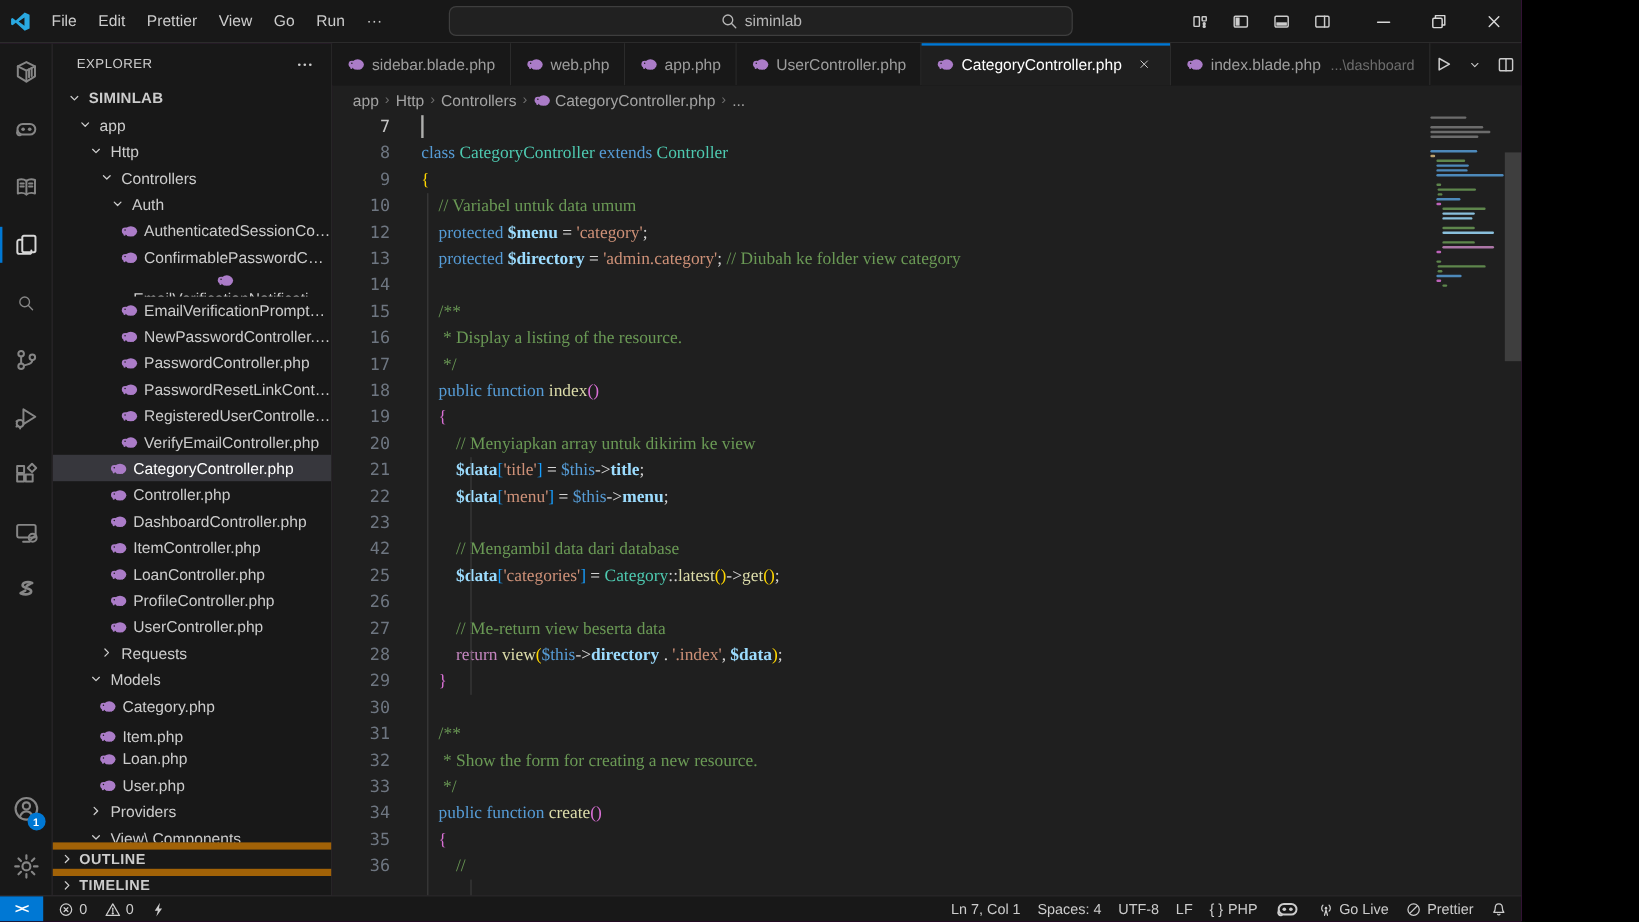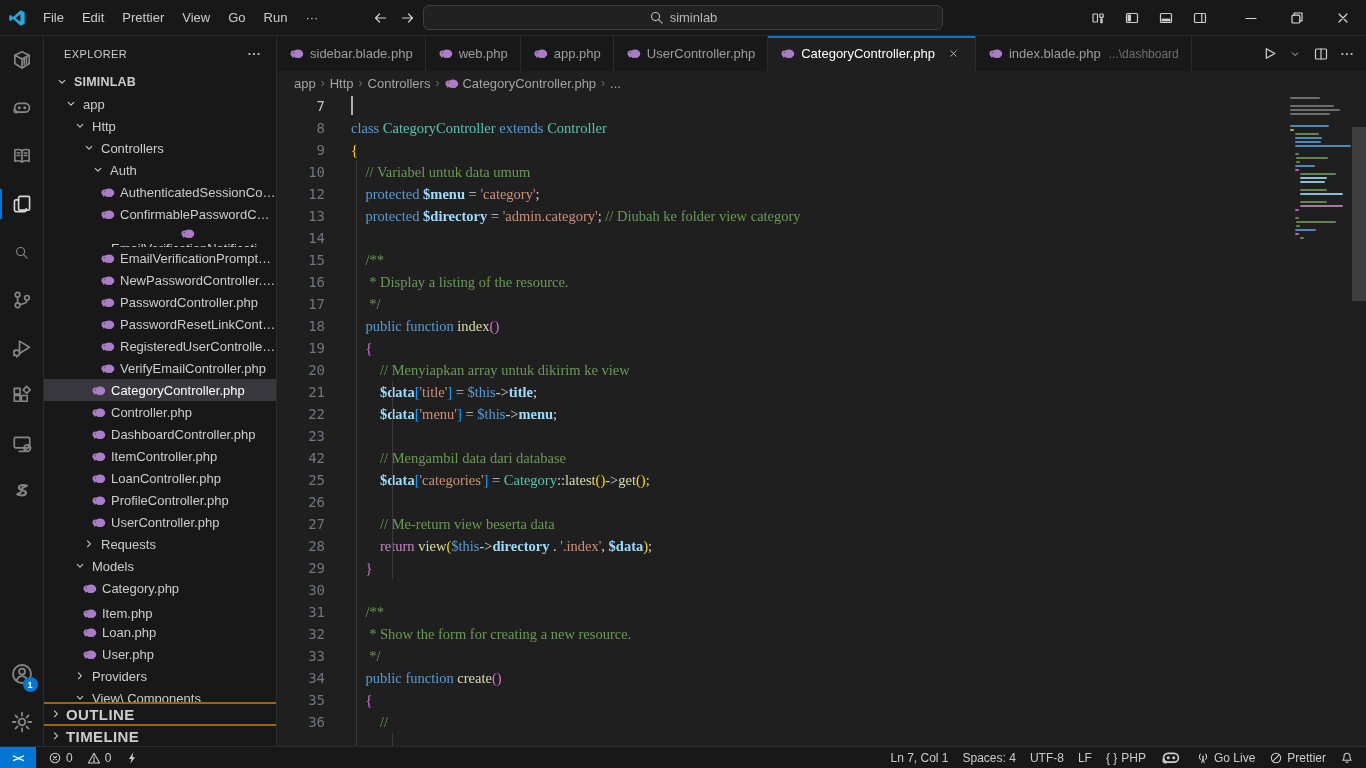--- a/index.html
+++ b/index.html
@@ -1,17 +1,17 @@
 <!DOCTYPE html>
 <html><head>
 <meta charset="utf-8">
 <style>
   *{margin:0;padding:0;box-sizing:border-box;}
   html,body{background:#000;}
-  .window{width:1366px;height:768px;display:flex;flex-direction:column;background:#701a75;
+  .window{width:1268px;height:768px;display:flex;flex-direction:column;background:#701a75;
     font-family:"Liberation Sans",sans-serif;color:#ccc;overflow:hidden;position:relative;}
   .icon{display:inline-flex;align-items:center;justify-content:center;line-height:0;}
   .icon svg{display:block;}
 
   
   .titlebar{height:36px;background:#181818;border-bottom:1px solid #2b2b2b;display:flex;align-items:center;flex:0 0 36px;position:relative;}
   .logo{width:34px;display:flex;justify-content:center;}
   .menus{display:flex;align-items:center;}
   .menu-item{font-size:13px;color:#cccccc;padding:4px 9px;border-radius:5px;cursor:default;}
   .nav-arrows{display:flex;gap:6px;margin-left:42px;color:#cfcfcf;}
@@ -42,21 +42,21 @@
   .sb-title{font-size:11px;color:#cccccc;letter-spacing:.4px;}
   .sb-more{margin-left:auto;color:#cccccc;width:20px;height:20px;display:flex;align-items:center;justify-content:center;}
   .tree{flex:1;overflow:hidden;}
   .tree-row{height:22px;display:flex;align-items:center;font-size:13px;color:#cccccc;cursor:default;white-space:nowrap;}
   .tree-row.selected{background:#37373d;color:#ffffff;}
   .tree-row .twist{width:16px;height:16px;flex:0 0 16px;display:flex;align-items:center;justify-content:center;color:#cccccc;}
   .tree-row .ficon{width:16px;height:16px;flex:0 0 16px;display:flex;align-items:center;justify-content:center;margin-right:1px;}
   .tree-row .tlabel{margin-left:4px;overflow:hidden;text-overflow:ellipsis;}
   .tree-row.root .tlabel{font-weight:bold;font-size:12.5px;letter-spacing:.2px;}
   .sb-sections{flex:0 0 44px;}
-  .sb-section{height:22px;display:flex;align-items:center;border-top:2px solid #a16207;font-size:15px;font-weight:bold;
+  .sb-section{height:22px;display:flex;align-items:center;border-top:6px solid #a16207;font-size:12px;font-weight:bold;
     letter-spacing:.4px;color:#cccccc;padding-left:4px;}
   .sb-section .twist{width:16px;height:16px;display:flex;align-items:center;justify-content:center;margin-right:2px;}
 
   
   .editor-group{flex:1;display:flex;flex-direction:column;background:#181818;min-width:0;min-height:0;}
   .tabsbar{height:35px;display:flex;flex:0 0 35px;background:#181818;align-items:stretch;}
   .tab{display:flex;align-items:center;gap:6px;padding:0 12px;border-right:1px solid #2b2b2b;font-size:13px;color:#9d9d9d;position:relative;background:#181818;}
   .tab .tab-desc{color:#6e6e6e;font-size:12px;margin-left:2px;}
   .tab.active{background:#1f1f1f;color:#ffffff;}
   .tab.active::before{content:"";position:absolute;top:0;left:0;right:0;height:1.5px;background:#0078d4;}

